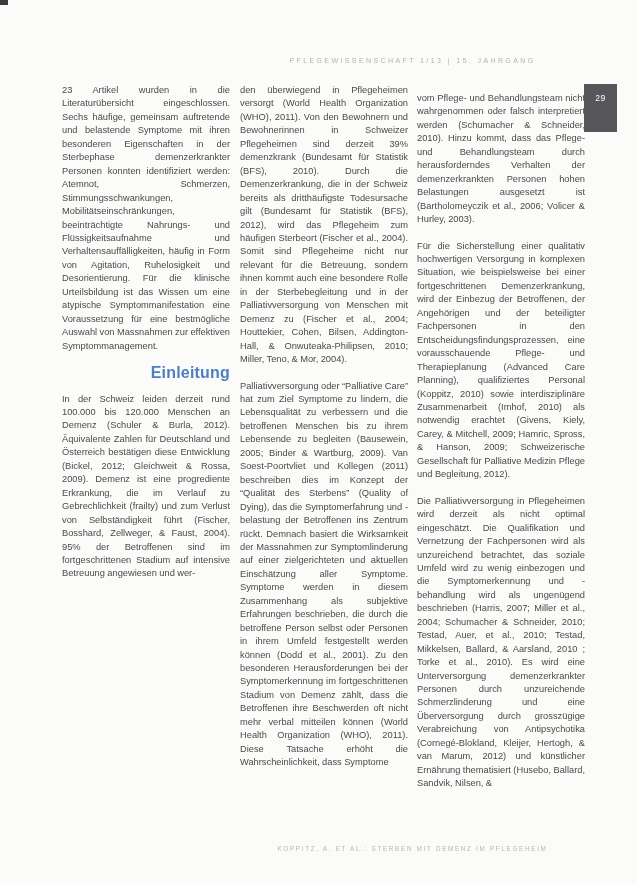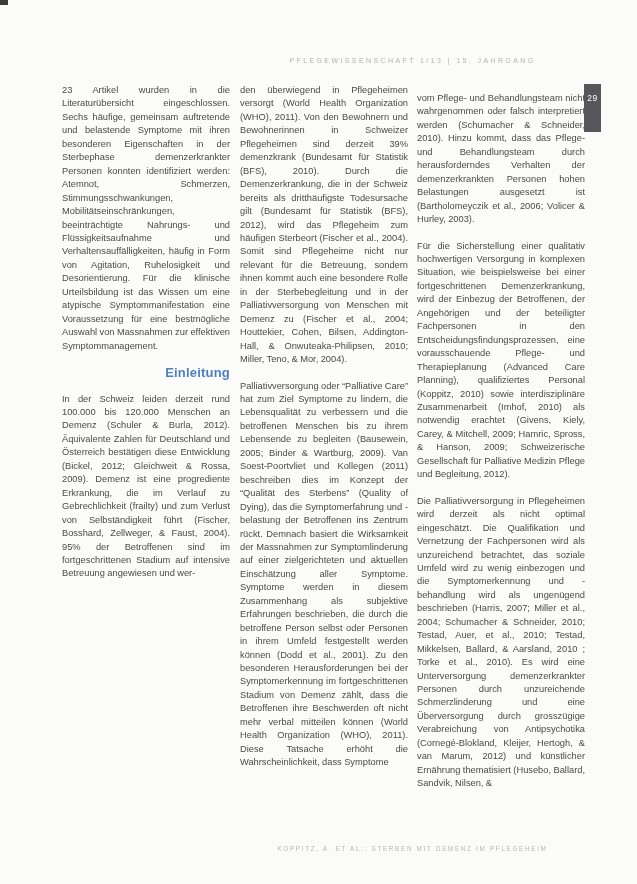--- a/index.html
+++ b/index.html
@@ -32,21 +32,21 @@
     font-size: 7px;
     letter-spacing: 2.4px;
     color: #b3b2b0;
     text-transform: uppercase;
     white-space: nowrap;
   }
   .page-badge {
     position: absolute;
     left: 584px;
     top: 84px;
-    width: 17px;
+    width: 33px;
     height: 48px;
     background: #57565a;
     color: #ffffff;
     font-size: 8.5px;
     text-align: center;
     padding-top: 9px;
     box-sizing: border-box;
     letter-spacing: 0.5px;
   }
   .col {
@@ -63,21 +63,21 @@
   }
   .col-1 { left: 62px; }
   .col-2 { left: 240px; }
   .col-3 { left: 417px; margin-top: 8px; }
   .col p {
     margin: 0 0 13px 0;
   }
   .col p:last-child { margin-bottom: 0; }
   .section-heading {
     color: #4e7fc1;
-    font-size: 13px;
+    font-size: 16px;
     font-weight: bold;
     text-align: right;
     margin: 4px 0 13px 0;
     letter-spacing: 0.2px;
   }
   .footer-citation {
     position: absolute;
     top: 845px;
     left: 240px;
     width: 345px;

